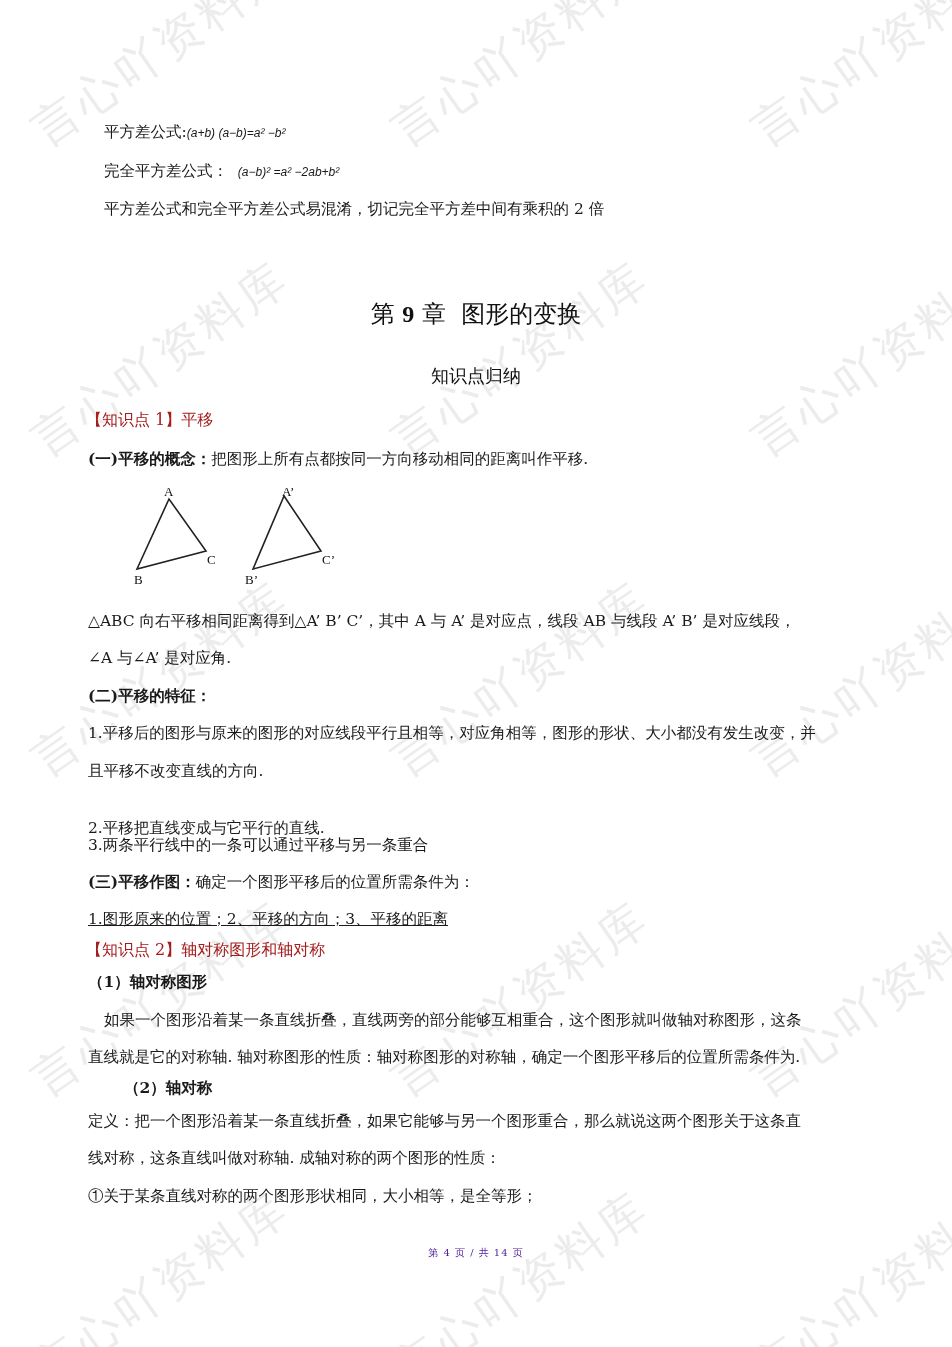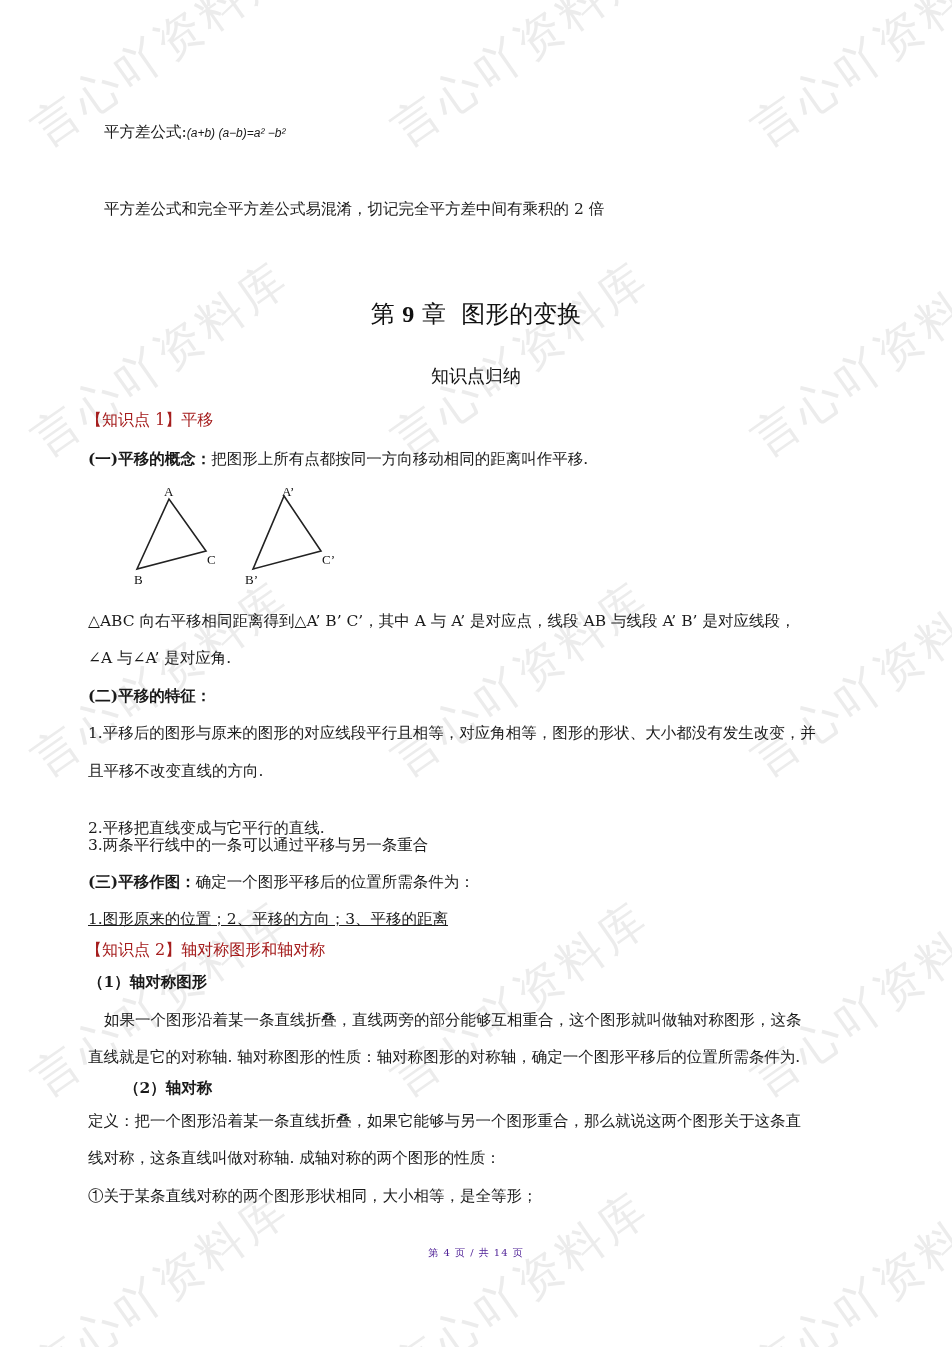--- a/index.html
+++ b/index.html
@@ -45,20 +45,23 @@
 <div class="wm" style="left:740px;top:1060px;">言心吖资料库</div>
 <div class="wm" style="left:20px;top:1350px;">言心吖资料库</div>
 <div class="wm" style="left:380px;top:1350px;">言心吖资料库</div>
 <div class="wm" style="left:740px;top:1350px;">言心吖资料库</div>
 
 <div class="page">
 
   <div class="line" style="left:104px;top:122px;">
     <span>平方差公式:</span><span class="math">(a+b) (a−b)=a² −b²</span>
   </div>
+  <div class="line" style="left:104px;top:161px;">
+    <span>完全平方差公式：</span>&nbsp;&nbsp;<span class="math">(a−b)² =a² −2ab+b²</span>
+  </div>
   <div class="line" style="left:104px;top:199px;">平方差公式和完全平方差公式易混淆，切记完全平方差中间有乘积的 2 倍</div>
 
   <div class="chapter">
     <span>第</span>
     <span class="num">9</span>
     <span>章</span>&nbsp;
     <span>图形的变换</span>
   </div>
   <div class="subtitle">知识点归纳</div>
 

